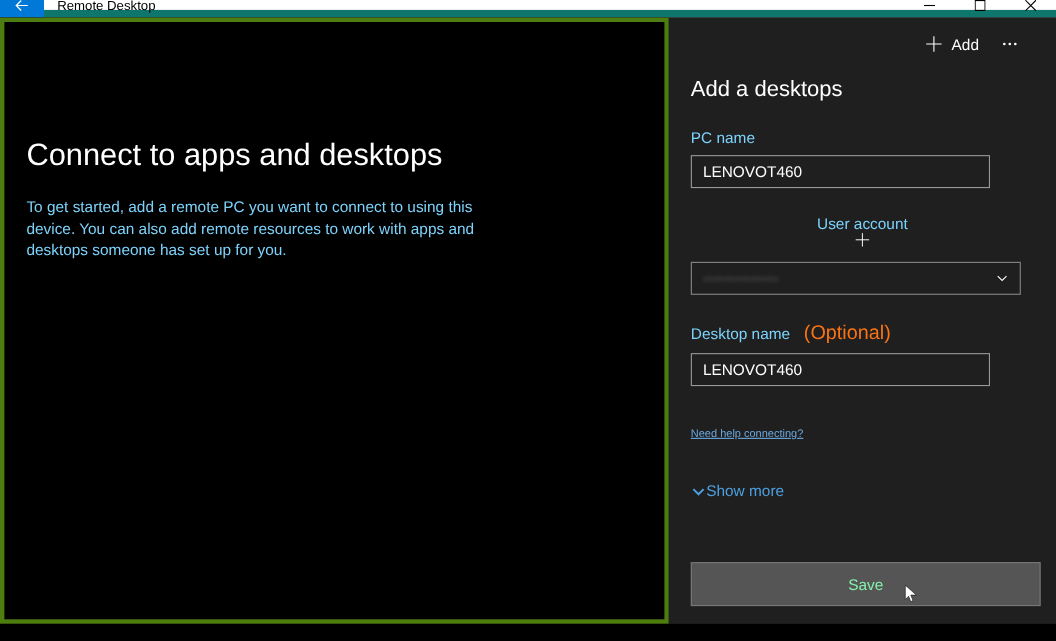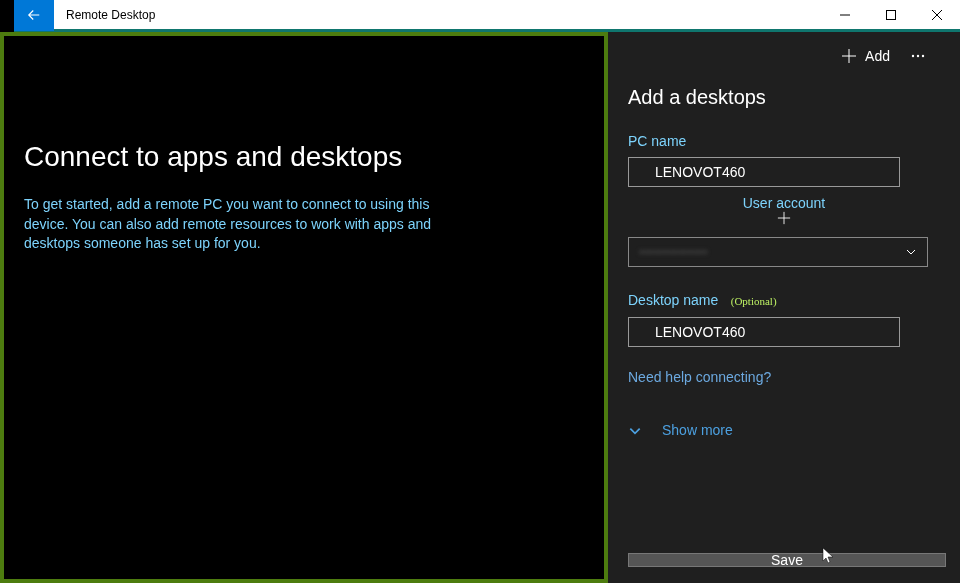--- a/index.html
+++ b/index.html
@@ -1,49 +1,49 @@
 <!DOCTYPE html>
 <html><head>
   <meta charset="utf-8">
   <style>
     * { margin: 0; padding: 0; box-sizing: border-box; font-family: "Segoe UI", Arial, sans-serif; }
     body { width: 960px; height: 583px; background: #000; overflow: hidden; }
     
-    .titlebar { height: 32px; background: #fff; display: flex; align-items: center; border-bottom: 3px solid #0f766e; margin-left: 14px; }
+    .titlebar { height: 16px; background: #fff; display: flex; align-items: center; border-bottom: 7px solid #0f766e; }
     .back-btn { width: 40px; height: 32px; background: #0078d7; display: flex; align-items: center; justify-content: center; }
     .titlebar-text { font-size: 12px; color: #000; margin-left: 12px; flex: 1; }
     .win-controls { display: flex; }
     .win-ctrl { width: 46px; height: 32px; display: flex; align-items: center; justify-content: center; color: #000; }
     
     .app-body { display: flex; height: 551px; background: #1f1f1f; position: relative; }
     
     .toolbar { position: absolute; top: 0; right: 0; height: 48px; display: flex; align-items: center; gap: 4px; padding-right: 28px; z-index: 5; }
     .toolbar-btn { display: flex; align-items: center; gap: 8px; padding: 6px 10px; color: #fff; font-size: 14px; }
     
     .main-area { flex: 1; background: #000; padding: 20px; color: #fff; border: 4px solid #4d7c0f; }
     .main-title { font-size: 28px; font-weight: 300; margin-top: 85px; }
     .main-desc { font-size: 14px; margin-top: 22px; line-height: 1.4; max-width: 440px; color: #7dd3fc; }
     
     .panel { width: 352px; background: #1f1f1f; padding: 54px 20px 0 20px; color: #fff; position: relative; }
     .panel-title { font-size: 20px; font-weight: 400; margin-bottom: 24px; }
     .field-label { font-size: 14px; color: #7dd3fc; margin-bottom: 8px; display: block; }
     .label-row { display: flex; align-items: center; justify-content: space-between; margin-bottom: 8px; flex-direction: column; }
-    .optional { color: #bef264; font-size: 11px; margin-left: 8px; font-family: Liberation Serif, serif; }
+    .optional { color: #f97316; font-size: 18px; margin-left: 8px; }
     
-    .text-input { width: 272px; height: 30px; background: #1f1f1f; border: 1px solid #999; color: #fff; padding: 0 26px; font-size: 14px; margin-bottom: 8px; font-family: inherit; }
+    .text-input { width: 272px; height: 30px; background: #1f1f1f; border: 1px solid #999; color: #fff; padding: 0 10px; font-size: 14px; margin-bottom: 24px; font-family: inherit; }
     
     .select-box { width: 300px; height: 30px; background: #1f1f1f; border: 1px solid #888; margin-bottom: 24px; position: relative; display: flex; align-items: center; padding: 0 10px; }
     .select-value { color: #444; font-size: 14px; filter: blur(2px); }
     .chevron-down { position: absolute; right: 10px; }
     
-    .link { color: #6ca9e0; font-size: 14px; display: inline-block; margin-top: 14px; }
+    .link { color: #6ca9e0; font-size: 10px; text-decoration: underline; display: inline-block; margin-top: 14px; }
     
-    .show-more { display: flex; align-items: flex-end; gap: 20px; margin-top: 36px; color: #4ca0e0; font-size: 14px; }
+    .show-more { display: flex; align-items: flex-end; gap: 0; margin-top: 36px; color: #4ca0e0; font-size: 14px; }
     
-    .save-btn { position: absolute; bottom: 16px; left: 20px; width: 318px; height: 14px; background: #555; border: 1px solid #777; color: #ffffff; font-size: 14px; font-family: inherit; display: flex; align-items: center; justify-content: center; }
+    .save-btn { position: absolute; bottom: 16px; left: 20px; width: 318px; height: 40px; background: #555; border: 1px solid #777; color: #86efac; font-size: 14px; font-family: inherit; display: flex; align-items: center; justify-content: center; }
     
     .plus-icon-sm { width: 14px; height: 14px; }
     .cursor { position: absolute; bottom: 18px; right: 124px; pointer-events: none; }
   </style>
 </head>
 <body>
 
 <div class="titlebar">
   <div class="back-btn">
     <svg width="18" height="18" viewBox="0 0 24 24" fill="none" stroke="#fff" stroke-width="1.5">

